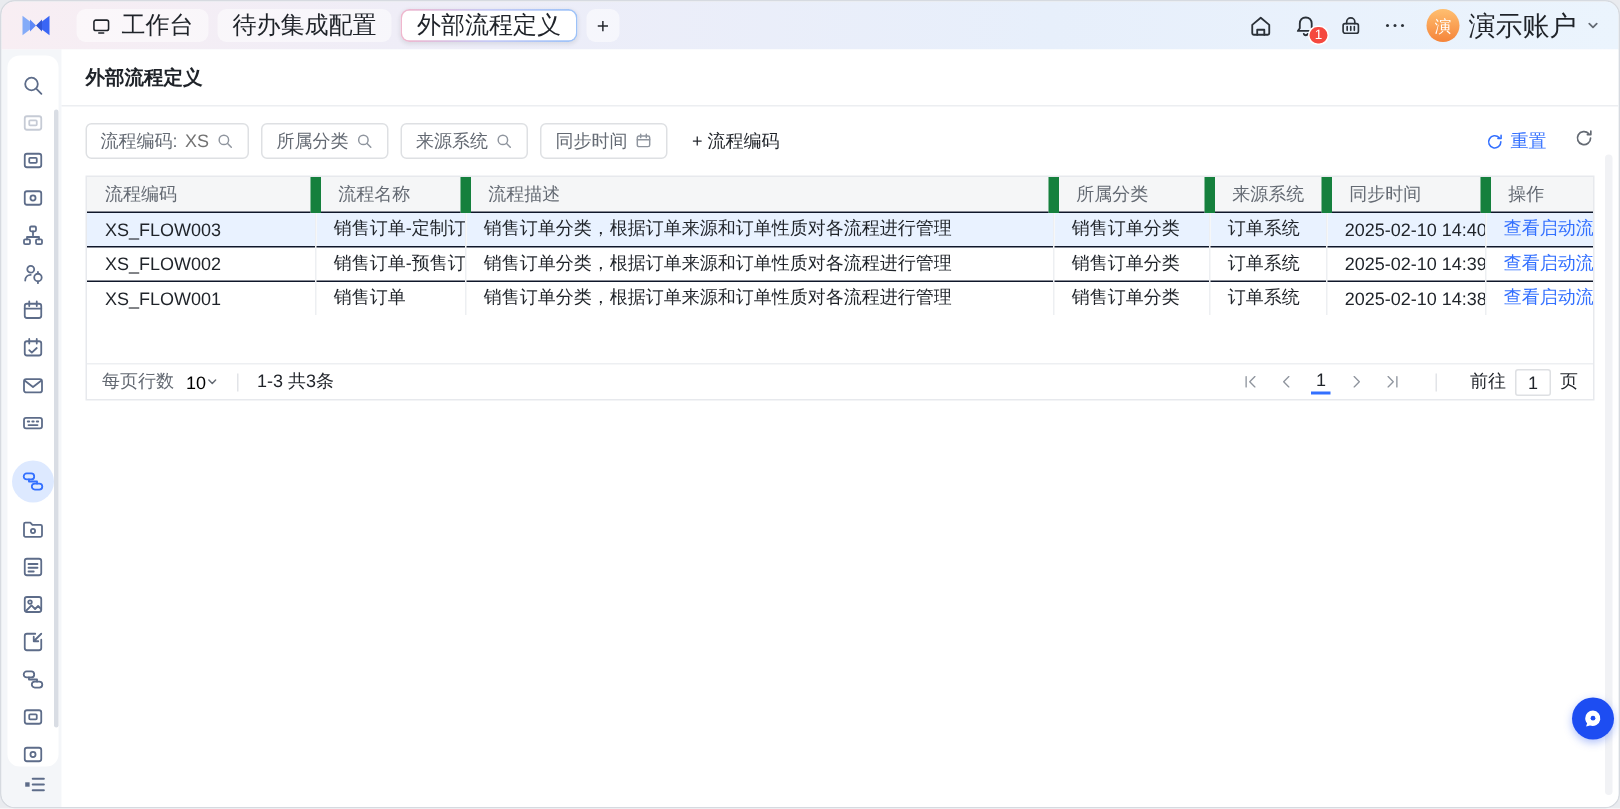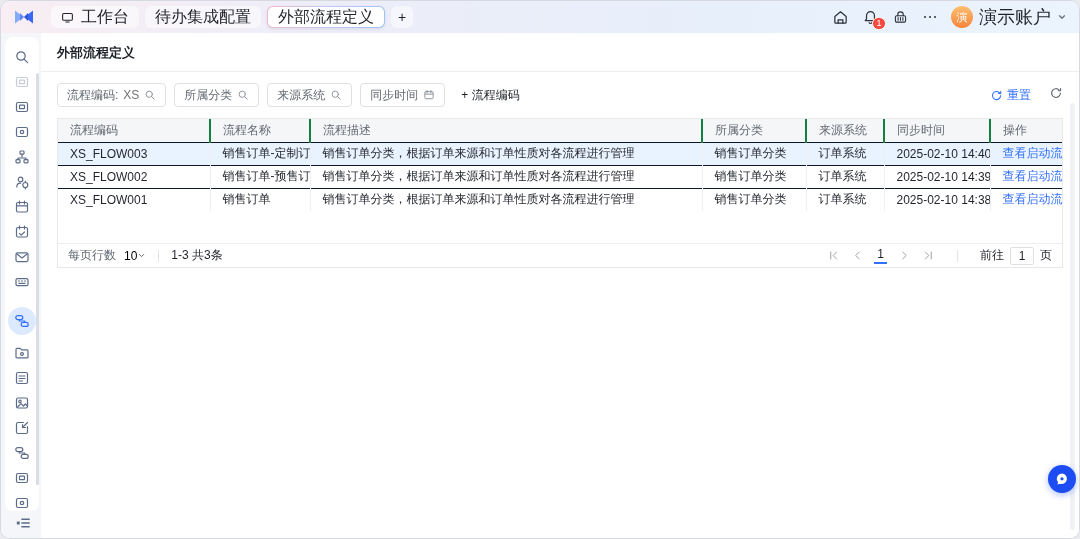--- a/index.html
+++ b/index.html
@@ -90,21 +90,21 @@
   .add-filter { font-size: 12px; color: #1f2329; margin-left: 8px; white-space: nowrap; }
   .toolbar-right { margin-left: auto; display: flex; align-items: center; gap: 18px; }
   .reset-btn { display: inline-flex; align-items: center; gap: 4px; font-size: 12px; color: #3370ff; }
   .reset-btn svg { stroke: #3370ff; fill: none; stroke-width: 1.3; stroke-linecap: round; stroke-linejoin: round; }
   .refresh-btn svg { stroke: #646a73; fill: none; stroke-width: 1.3; stroke-linecap: round; stroke-linejoin: round; }
   
   .table-wrap { margin: 0 16px; border: 1px solid #e7e9ed; }
   table { width: 100%; border-collapse: collapse; table-layout: fixed; font-size: 12px; }
   th {
     background: #f5f6f7; color: #646a73; font-weight: 400; text-align: left;
-    height: 23px; padding: 0 12px; border-right: 2px solid #15803d;
+    height: 23px; padding: 0 12px; border-right: 7px solid #15803d;
     overflow: hidden; white-space: nowrap;
   }
   th:last-child, td:last-child { border-right: none; }
   td {
     height: 23px; padding: 0 12px; color: #1f2329;
     border-top: 1px solid #0f172a; border-right: 1px solid #edeff2;
     overflow: hidden; white-space: nowrap; margin-left: 15px;
   }
   tr.hl td { background: #e9f2ff; }
   .link { color: #3370ff; cursor: pointer; }

